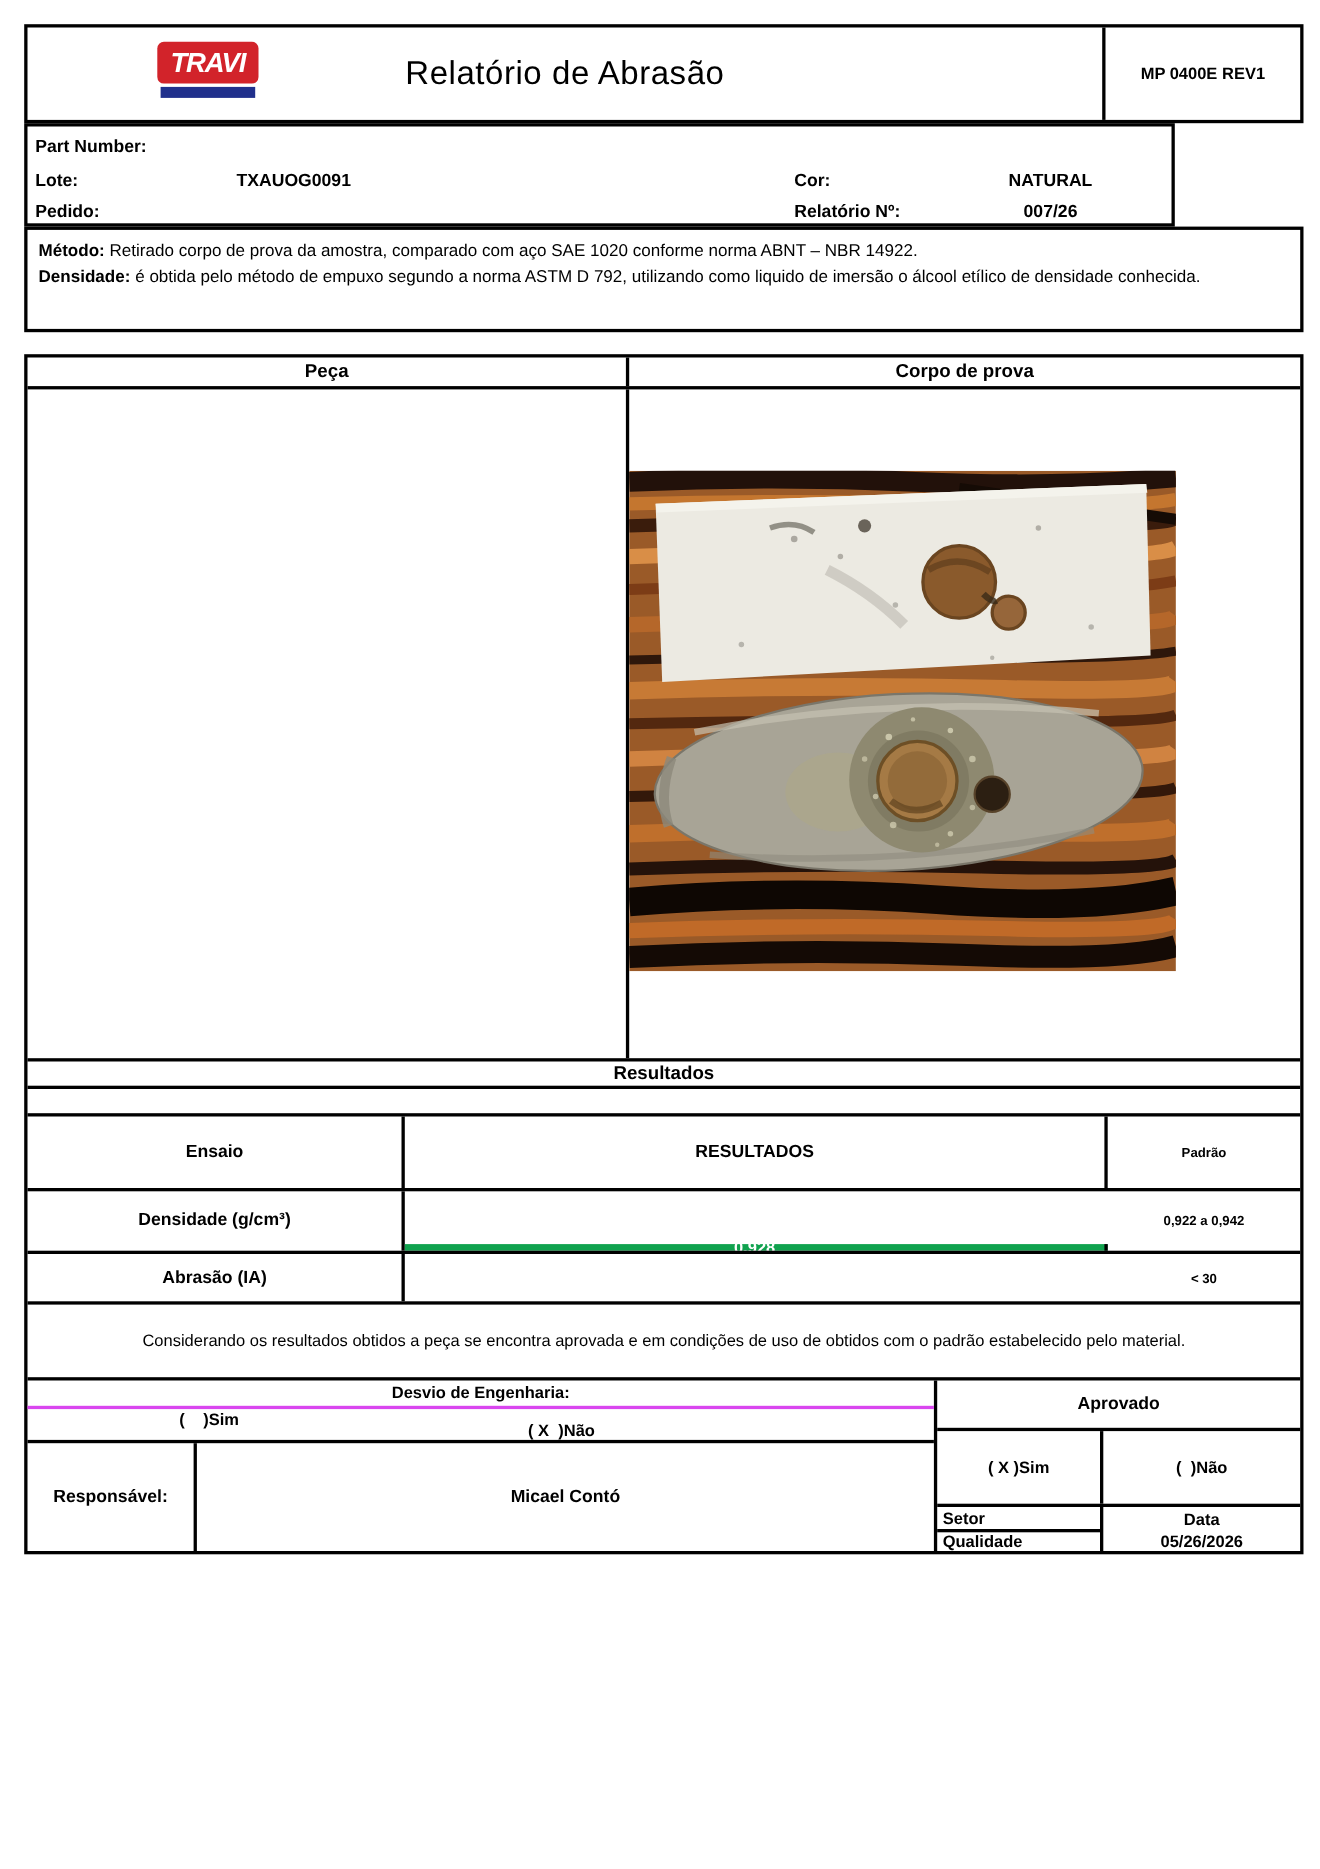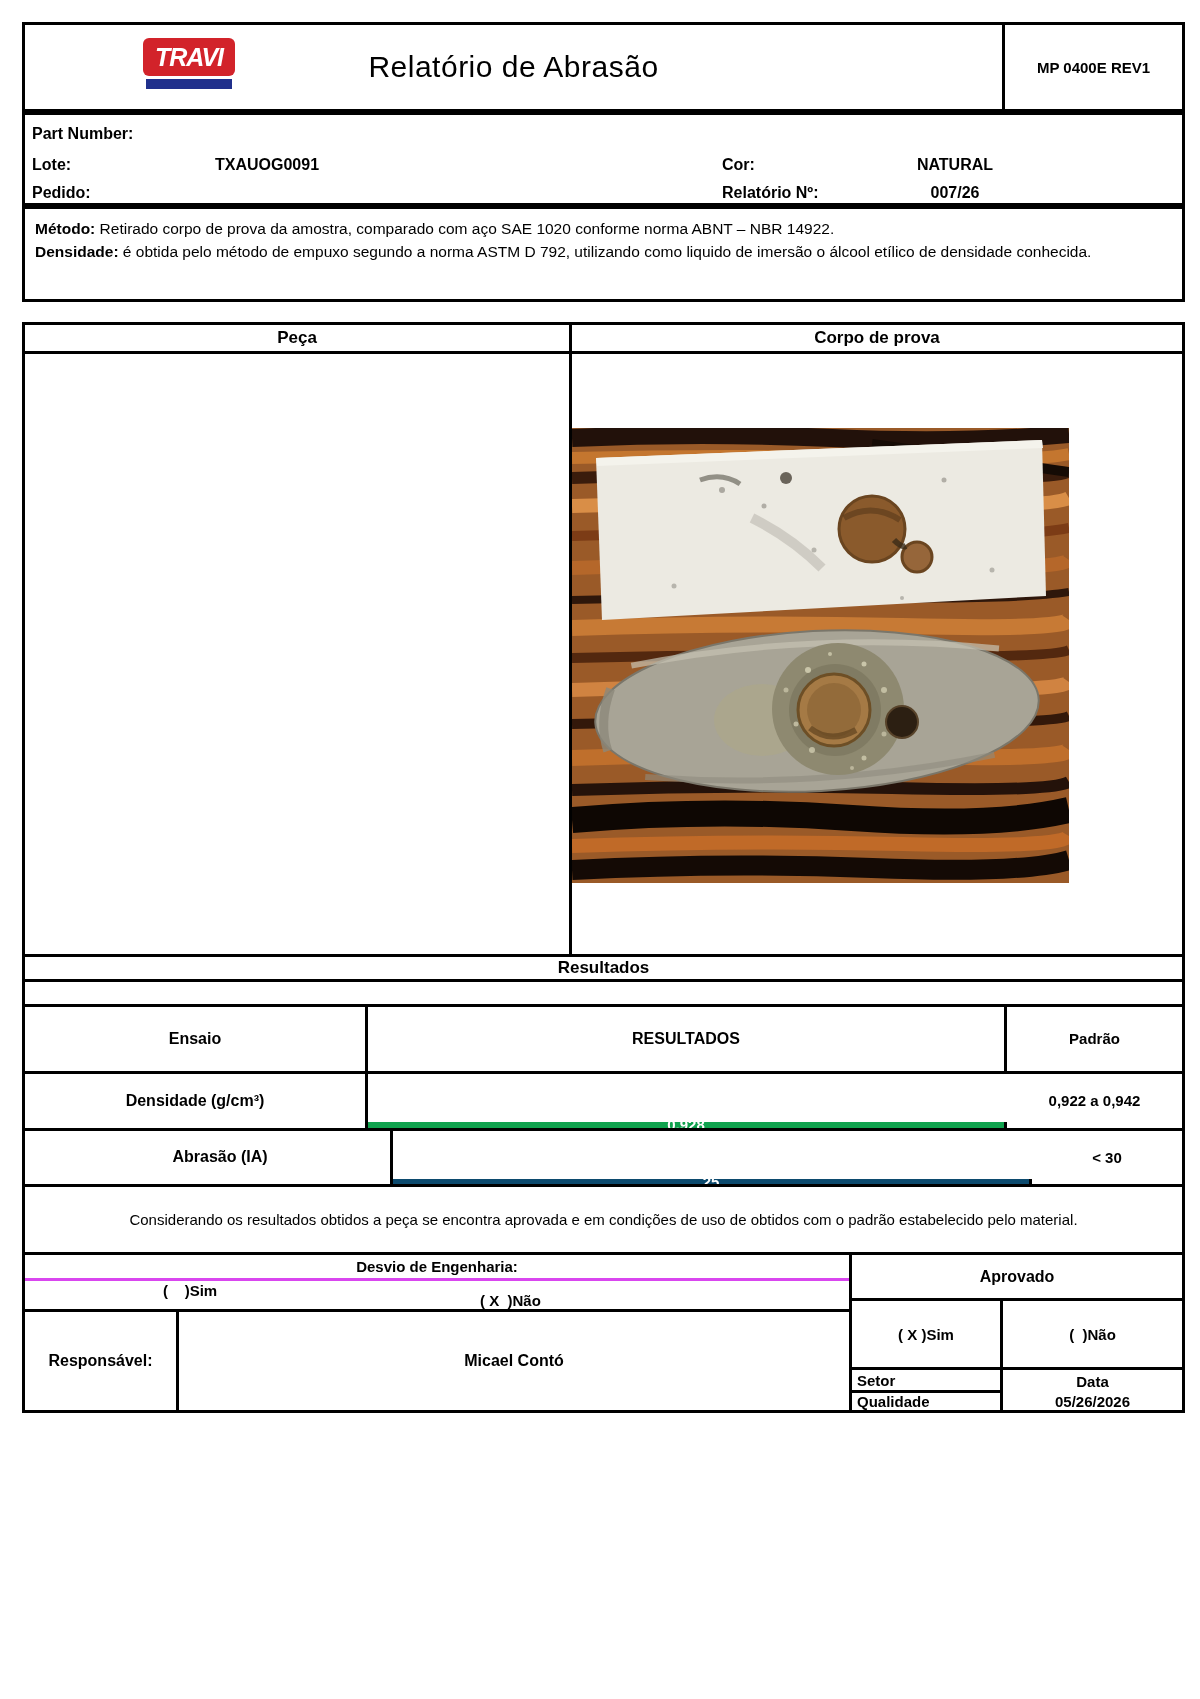--- a/index.html
+++ b/index.html
@@ -15,21 +15,21 @@
                display:flex;align-items:center;justify-content:center;box-sizing:border-box;}
   .header-right{flex:1;display:flex;align-items:center;justify-content:center;
                 font-size:15px;font-weight:bold;}
   .title{font-size:30px;letter-spacing:.5px;}
   .logo{position:absolute;left:118px;top:13px;width:96px;}
   .logo-red{width:92px;height:38px;border-radius:6px;display:flex;align-items:center;justify-content:center;}
   .logo-red span{color:#fff;font-weight:bold;font-style:italic;font-size:25px;letter-spacing:-1px;}
   .logo-blue{width:86px;height:10px;margin:3px 0 0 3px;}
 
   
-  .form-box{left:22px;top:112px;width:1163px;height:94px;font-size:16px;font-weight:bold;}
+  .form-box{left:22px;top:112px;width:1046px;height:94px;font-size:16px;font-weight:bold;}
   .form-box .frow{position:absolute;height:24px;line-height:24px;}
   .lab-pn{left:7px;top:7px;}
   .lab-lote{left:7px;top:38px;}
   .val-lote{left:190px;top:38px;}
   .lab-cor{left:697px;top:38px;}
   .val-cor{left:800px;top:38px;width:260px;text-align:center;}
   .lab-ped{left:7px;top:66px;}
   .lab-rel{left:697px;top:66px;}
   .val-rel{left:800px;top:66px;width:260px;text-align:center;}
 
@@ -50,25 +50,25 @@
   .spec-content-row{height:611px;}
   .photo{position:absolute;left:0;top:74px;width:497px;height:455px;display:block;}
 
   .band-resultados{height:25px;align-items:center;justify-content:center;
                    font-weight:bold;font-size:17px;}
   .band-empty{height:25px;}
 
   .res-row{align-items:stretch;}
   .res-header{height:68px;}
   .res-r1{height:57px;}
-  .res-r2{height:56px;padding-left:25px;}
+  .res-r2{height:46px;}
   .rc{box-sizing:border-box;display:flex;align-items:center;justify-content:center;}
   .rc1{flex:0 0 343px;border-right:3px solid #000;font-weight:bold;font-size:16px;}
   .rc2{flex:0 0 639px;border-right:3px solid #000;font-weight:bold;font-size:16px;}
-  .rc3{flex:1;font-weight:bold;font-size:15px;}
+  .rc3{flex:1;font-weight:bold;font-size:12px;}
   .rc2.pass{color:#fff;font-size:15px;margin-top:48px;}
 
   .conclusion{height:69px;align-items:center;justify-content:center;
               font-size:15px;padding:0 45px;text-align:center;}
 
   .bottom{height:158px;}
   .bot-left{flex:0 0 827px;border-right:3px solid #000;box-sizing:border-box;
             display:flex;flex-direction:column;}
   .desvio-h{height:23px;display:flex;align-items:center;justify-content:center;
             font-weight:bold;font-size:15px;}

